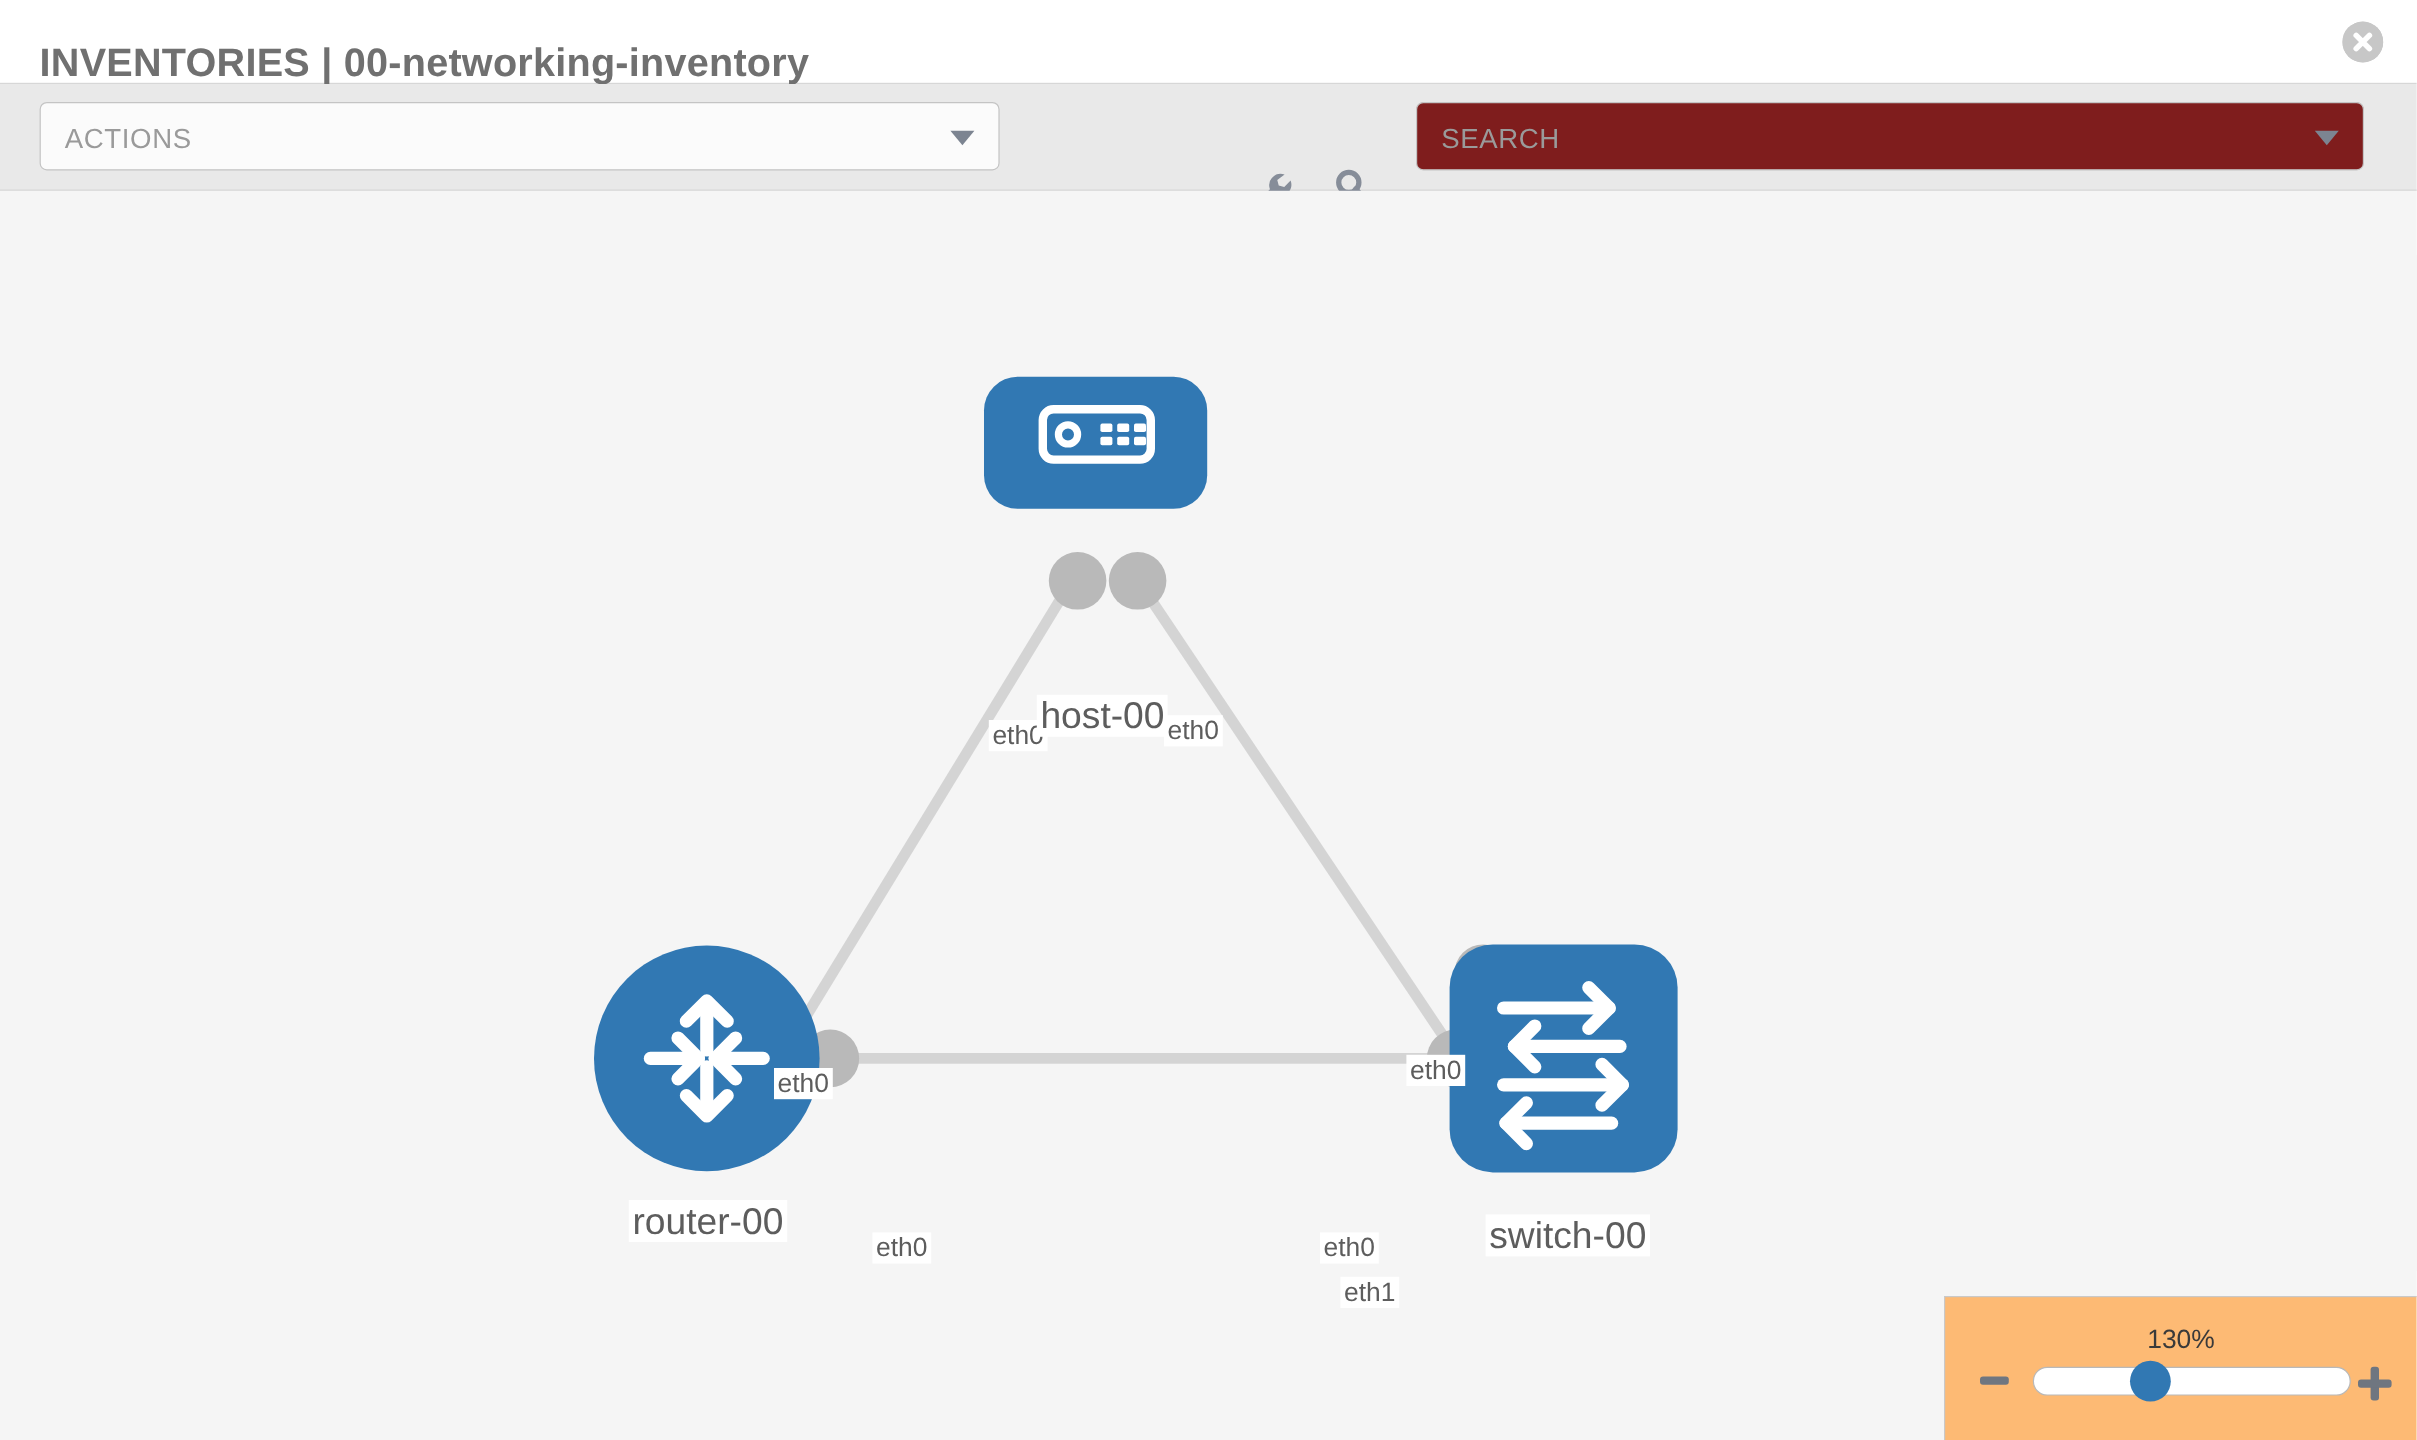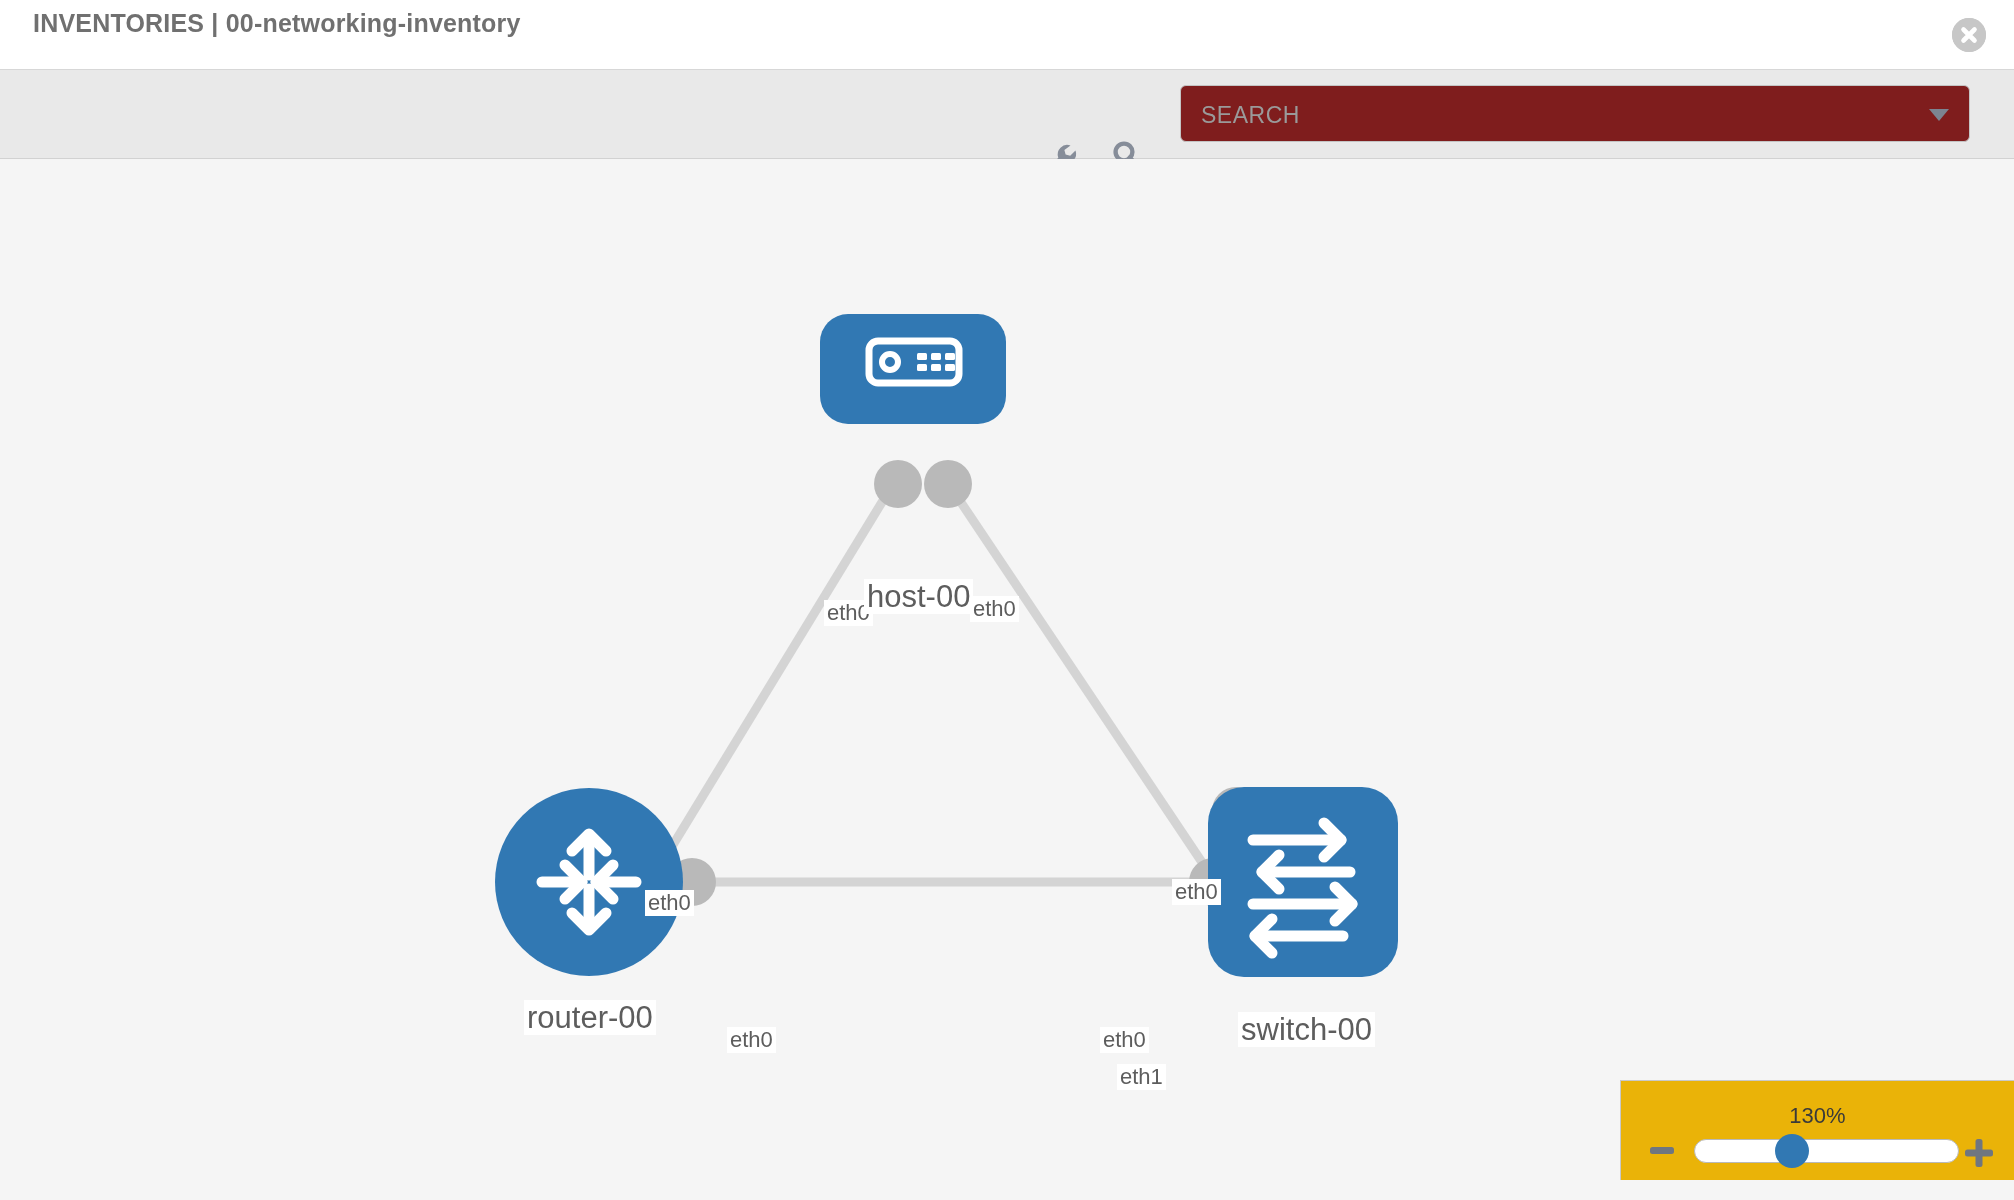--- a/index.html
+++ b/index.html
@@ -24,22 +24,22 @@
     position: absolute;
     top: 0; left: 0;
     width: 2014px;
     height: 70px;
     background: #ffffff;
     border-bottom: 1px solid #d7d7d7;
   }
   .page-title {
     position: absolute;
     left: 33px;
-    top: 9px;
-    font-size: 25px;
+    top: 33px;
+    font-size: 33px;
     font-weight: bold;
     color: #707070;
     letter-spacing: 0.2px;
     white-space: nowrap;
   }
   .close-btn {
     position: absolute;
     right: 28px;
     top: 18px;
     width: 34px;
@@ -139,22 +139,22 @@
   }
   .node-name { font-size: 31px; }
   .if-label  { font-size: 22px; }
 
   
   .zoom-panel {
     position: absolute;
     left: 1620px;
     top: 1080px;
     width: 394px;
-    height: 100px;
-    background: #eab308;
+    height: 120px;
+    background: #fdba74;
     border: 1px solid #c9c9c9;
     border-right: none;
     border-bottom: none;
   }
   .zoom-level {
     position: absolute;
     top: 22px;
     left: 0; right: 0;
     text-align: center;
     font-size: 22px;
@@ -200,20 +200,24 @@
     <div class="close-btn">
       <svg width="34" height="34" viewBox="0 0 34 34" aria-hidden="true">
         <circle cx="17" cy="17" r="17" fill="#c7c7c7"></circle>
         <path d="M11.5 11.5 L22.5 22.5 M22.5 11.5 L11.5 22.5" stroke="#ffffff" stroke-width="4.6" stroke-linecap="round"></path>
       </svg>
     </div>
   </div>
 
   <div class="toolbar">
 
+    <div class="actions-select">
+      <span class="label">ACTIONS</span>
+      <span class="caret"></span>
+    </div>
 
     <div class="tool-icon tool-wrench" style="top:66px;">
       <svg width="44" height="44" viewBox="0 0 44 44" aria-hidden="true">
         <path d="M30.5 9.5 a9.5 9.5 0 0 0 -12.2 12.2 L9.3 30.7 a3.1 3.1 0 0 0 0 4.4 l0.6 0.6 a3.1 3.1 0 0 0 4.4 0 l9 -9 a9.5 9.5 0 0 0 12.2 -12.2 l-5.3 5.3 -4.6 -1.2 -1.2 -4.6 z" fill="#868d99"></path>
       </svg>
     </div>
 
     <div class="tool-icon tool-key" style="top:66px;">
       <svg width="44" height="44" viewBox="0 0 44 44" aria-hidden="true">
         <circle cx="16" cy="16" r="8.4" fill="none" stroke="#868d99" stroke-width="4.4"></circle>

